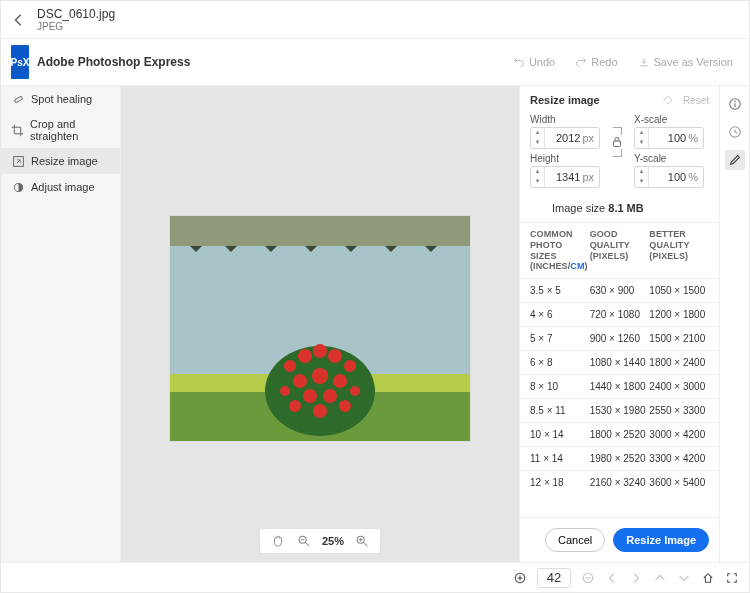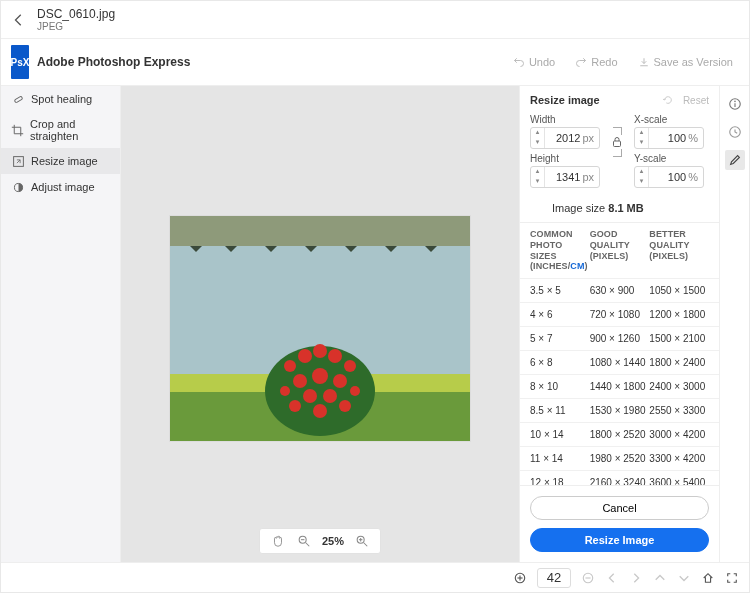--- a/index.html
+++ b/index.html
@@ -53,21 +53,21 @@
   .imgsize { padding:4px 16px 8px; font-size:11px;margin-left:16px; }
   .imgsize b { font-weight:600; }
 
   .table { border-top:1px solid #eee; font-size:10px; overflow:hidden; }
   .table .thead, .table .trow { display:grid; grid-template-columns: 1fr 1fr 1fr; padding:6px 10px; }
   .table .thead { font-size:9px; color:#666; font-weight:600; letter-spacing:0.1px; line-height:1.2; }
   .table .thead .blue { color:#1668d6; }
   .table .trow { border-top:1px solid #f0f0f0; }
   .table .trow div { white-space:nowrap; }
 
-  .actions { display:flex; justify-content:flex-end; gap:8px; padding:10px; border-top:1px solid #eee;flex-direction:column; }
+  .actions { display:flex; justify-content:flex-end; gap:8px; padding:10px; border-top:1px solid #eee; }
   .btn { border:1px solid #ccc; background:#fff; border-radius:14px; padding:5px 12px; font-size:11px; cursor:pointer; }
   .btn.primary { background:#1570ef; border-color:#1570ef; color:#fff; font-weight:600; }
 
   .rightrail { width:30px; border-left:1px solid #eee; display:flex; flex-direction:column; align-items:center; gap:8px; padding-top:8px; }
   .rightrail .rbtn { width:20px; height:20px; display:flex; align-items:center; justify-content:center; color:#777; cursor:pointer; border-radius:2px; }
   .rightrail .rbtn.selected { background:#e8e8e8; color:#333; }
 
   .bottombar { height:30px; border-top:1px solid #eee; display:flex; align-items:center; justify-content:flex-end; gap:10px; padding:0 10px; }
   .bottombar .pagebox { display:flex; align-items:center; border:1px solid #ddd; border-radius:3px; height:20px; }
   .bottombar .pagebox .val { width:32px; text-align:center; font-size:13px; }

